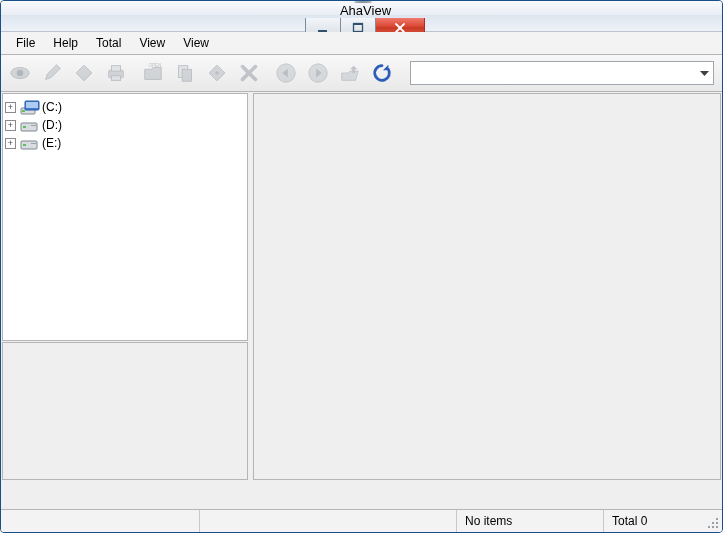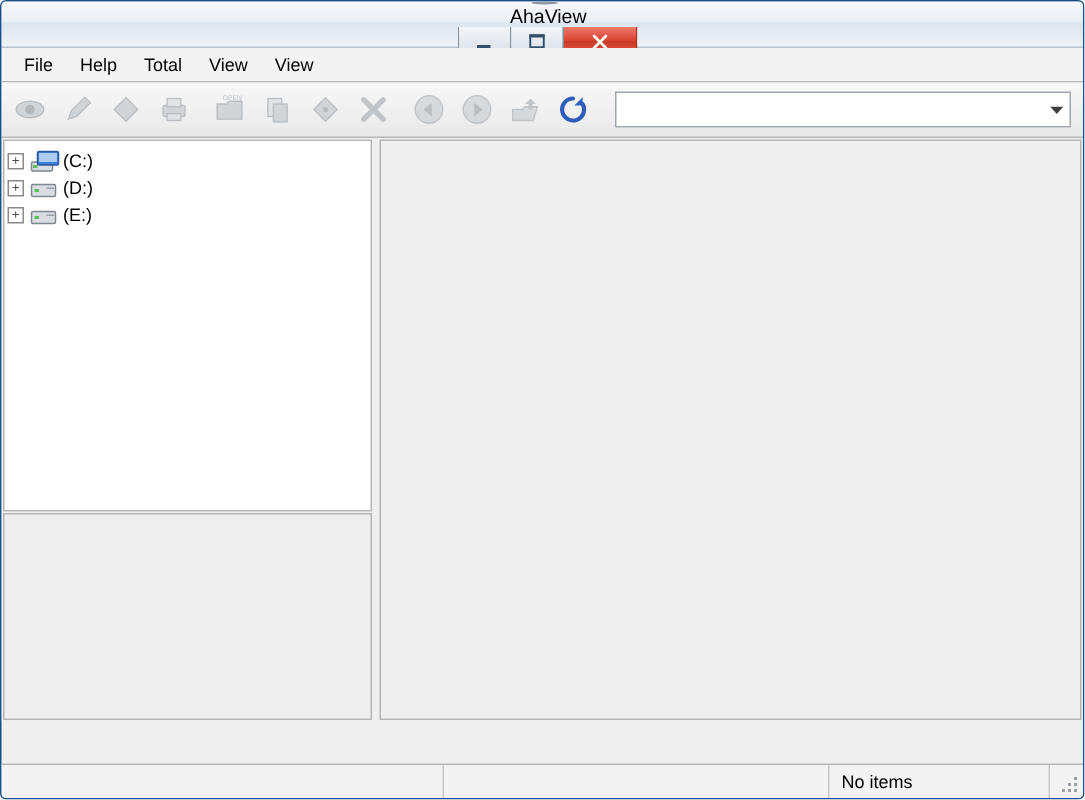--- a/index.html
+++ b/index.html
@@ -227,20 +227,23 @@
   </div>
 
   <div class="statusbar">
     <div class="status-cell flex">
         <span></span>
       </div>
     <div class="status-cell" style="width:240px"></div>
     <div class="status-cell right">
         <span>No items</span>
       </div>
+    <div class="status-cell last">
+        <span>Total 0</span>
+      </div>
     <div class="grip">
       <svg width="12" height="12">
           <g fill="#9aa0a7">
             <rect x="8" y="0" width="2" height="2"></rect>
             <rect x="4" y="4" width="2" height="2"></rect>
             <rect x="8" y="4" width="2" height="2"></rect>
             <rect x="0" y="8" width="2" height="2"></rect>
             <rect x="4" y="8" width="2" height="2"></rect>
             <rect x="8" y="8" width="2" height="2"></rect>
           </g>

